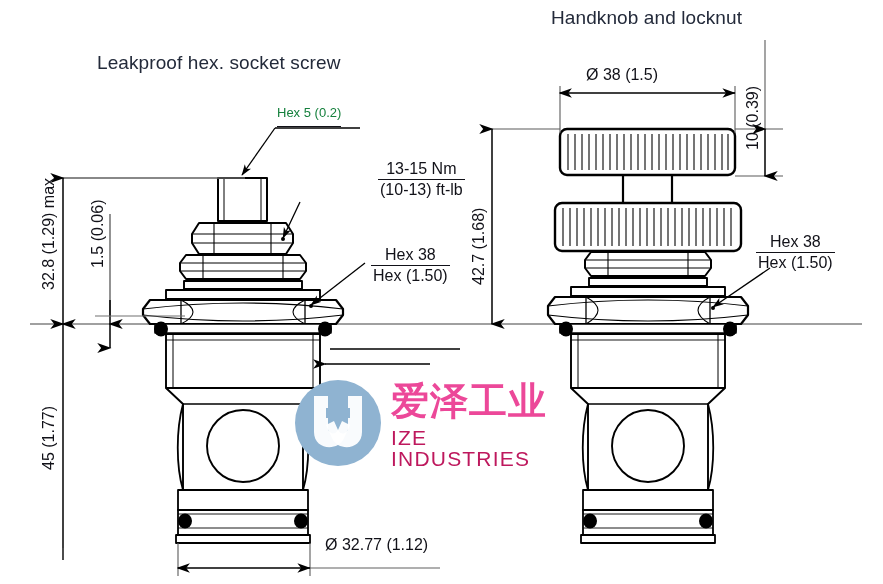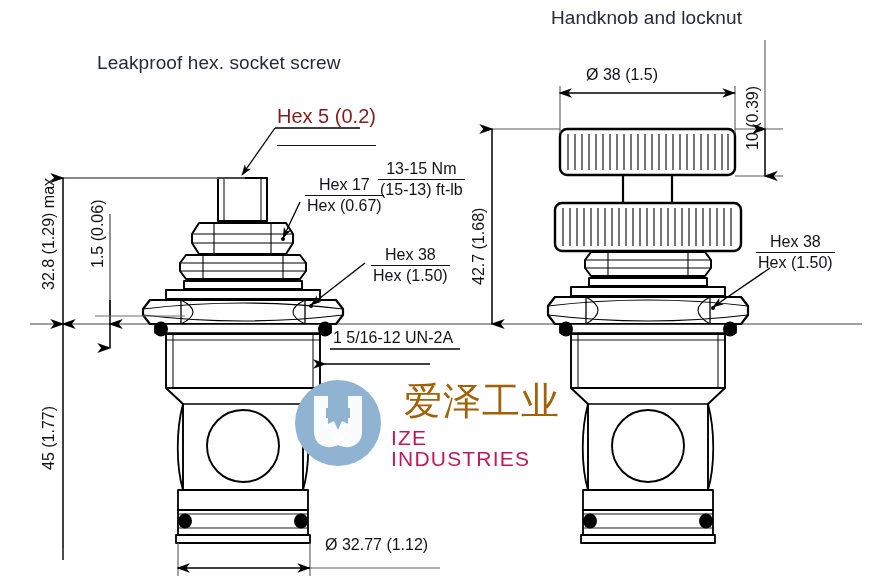--- a/index.html
+++ b/index.html
@@ -41,43 +41,42 @@
     display:block;
   }
   .fracbox .den{
     font-size:16px;color:#111118;
     padding:1px 2px 0 2px;
     text-align:center;
     display:block;
   }
   .ulbl{
     position:absolute;
-    font-size:20px;color:#7f1d1d;
+    font-size:13px;color:#15803d;
     border-bottom:1.4px solid #111118;
-    padding-bottom:17px;
+    padding-bottom:6px;
     white-space:nowrap;
   }
   
   .wm{
     position:absolute;
     left:295px;top:378px;
     width:265px;height:88px;
     pointer-events:none;
   }
   .wm-logo{
     position:absolute;left:0;top:2px;width:86px;height:86px;
   }
   .wm-text{
     position:absolute;left:96px;top:4px;
   }
   .wm-cn{
-    font-size:38px;font-weight:normal;color:#a16207;
+    font-size:38px;font-weight:bold;color:#ec4899;
     letter-spacing:1px;line-height:1;
     font-family:"DejaVu Sans","Liberation Sans",sans-serif;
-    text-align:right;
   }
   .wm-en{
     font-size:21px;color:#be185d;letter-spacing:1.2px;
     margin-top:7px;line-height:1;
   }
 </style>
 </head>
 <body>
 
 <div id="root">
@@ -355,36 +354,31 @@
       <circle cx="713" cy="308" r="2" fill="#000" stroke="none"></circle>
     </g>
   </svg>
 
   <div class="lbl title" style="left:97px;top:53px;">Leakproof hex. socket screw</div>
 
   <div class="lbl title" style="left:551px;top:8px;">Handknob and locknut</div>
 
   <div class="ulbl" style="left:277px;top:105px;">Hex 5 (0.2)</div>
 
-  <div class="fracbox" style="left:305px;top:176px;">
-    <span class="num">Hex 17</span>
-    <span class="den">Hex (0.67)</span>
-  </div>
 
   <div class="fracbox" style="left:378px;top:160px;">
     <span class="num">13-15 Nm</span>
-    <span class="den">(15-13) ft-lb</span>
+    <span class="den">(10-13) ft-lb</span>
   </div>
 
   <div class="fracbox" style="left:371px;top:246px;">
     <span class="num">Hex 38</span>
     <span class="den">Hex (1.50)</span>
   </div>
 
-  <div class="lbl dim" style="left:333px;top:329px;">1 5/16-12 UN-2A</div>
 
   <div class="fracbox" style="left:756px;top:233px;">
     <span class="num">Hex 38</span>
     <span class="den">Hex (1.50)</span>
   </div>
 
   <div class="lbl dim" style="left:578px;top:66px;margin-left:8px;">Ø 38 (1.5)</div>
 
   <div class="lbl dim" style="left:325px;top:536px;">Ø 32.77 (1.12)</div>
 

